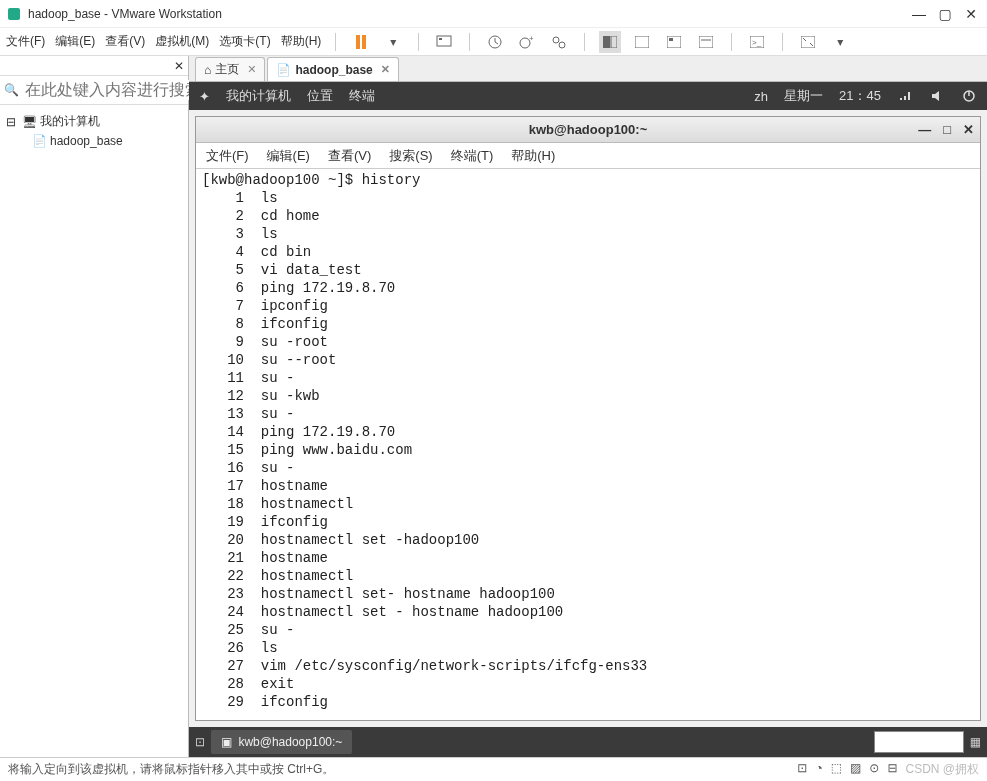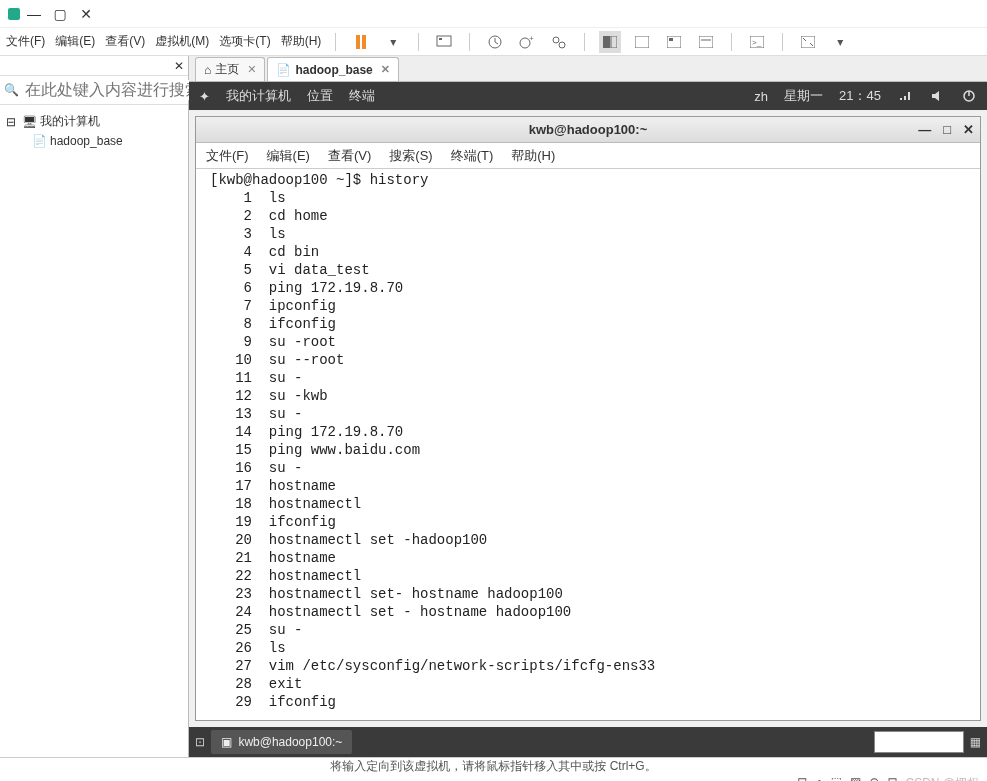--- a/index.html
+++ b/index.html
@@ -34,40 +34,41 @@
 .tab .x { color: #888; font-size: 11px; margin-left: 4px; }
 
 .desktop-bar { height: 28px; background: #3a3a3a; color: #ddd; display: flex; align-items: center; padding: 0 10px; gap: 16px; font-size: 13px; }
 .desktop-bar .spacer { flex: 1; }
 .desktop-bar .icon { width: 16px; height: 16px; display: flex; align-items: center; justify-content: center; color: #ddd; }
 
 .term-win { margin: 6px; background: #fff; border: 1px solid #999; flex: 1; display: flex; flex-direction: column; min-height: 0; }
 .term-title { height: 26px; background: linear-gradient(#f0f0f0,#dcdcdc); display: flex; align-items: center; justify-content: center; font-weight: bold; font-size: 13px; position: relative; border-bottom: 1px solid #bbb; }
 .term-title .wbtns { position: absolute; right: 6px; display: flex; gap: 12px; font-size: 13px; }
 .term-menu { height: 26px; display: flex; align-items: center; gap: 18px; padding: 0 10px; font-size: 13px; border-bottom: 1px solid #ccc; }
-.term-body { flex: 1; overflow: hidden; font-family: "Courier New", monospace; font-size: 14px; color: #222; padding: 2px 14px; line-height: 18px; white-space: pre; }
+.term-body { flex: 1; overflow: hidden; font-family: "Courier New", monospace; font-size: 14px; color: #222; padding: 2px 6px; line-height: 18px; white-space: pre; }
 
 .taskbar { height: 30px; background: #3a3a3a; display: flex; align-items: center; padding: 0 6px; gap: 6px; }
 .task-item { height: 24px; padding: 0 10px; display: flex; align-items: center; gap: 6px; background: #555; color: #eee; border-radius: 2px; font-size: 12px; }
 .task-input { height: 22px; width: 90px; background: #fff; border: 1px solid #888; }
 
-.status { height: 24px; border-top: 1px solid #ccc; display: flex; align-items: center; padding: 0 8px; font-size: 12px; color: #555; flex-direction: column; }
+.status { height: 24px; border-top: 1px solid #ccc; display: flex; align-items: center; padding: 0 8px; font-size: 12px; color: #555; }
 .status .right { margin-left: auto; display: flex; gap: 8px; }
 
 svg { display: block; }
 </style>
 </head>
 <body>
 
 <div class="titlebar">
   <span class="icon">
     <svg width="12" height="12">
         <rect width="12" height="12" fill="#2a8" rx="2"></rect>
       </svg>
   </span>
+  <span class="ttl">hadoop_base - VMware Workstation</span>
   <div class="win-btns">
     <span class="win-btn">—</span>
     <span class="win-btn">▢</span>
     <span class="win-btn">✕</span>
   </div>
 </div>
 
 <div class="menubar">
   <span>文件(F)</span>
   <span>编辑(E)</span>

